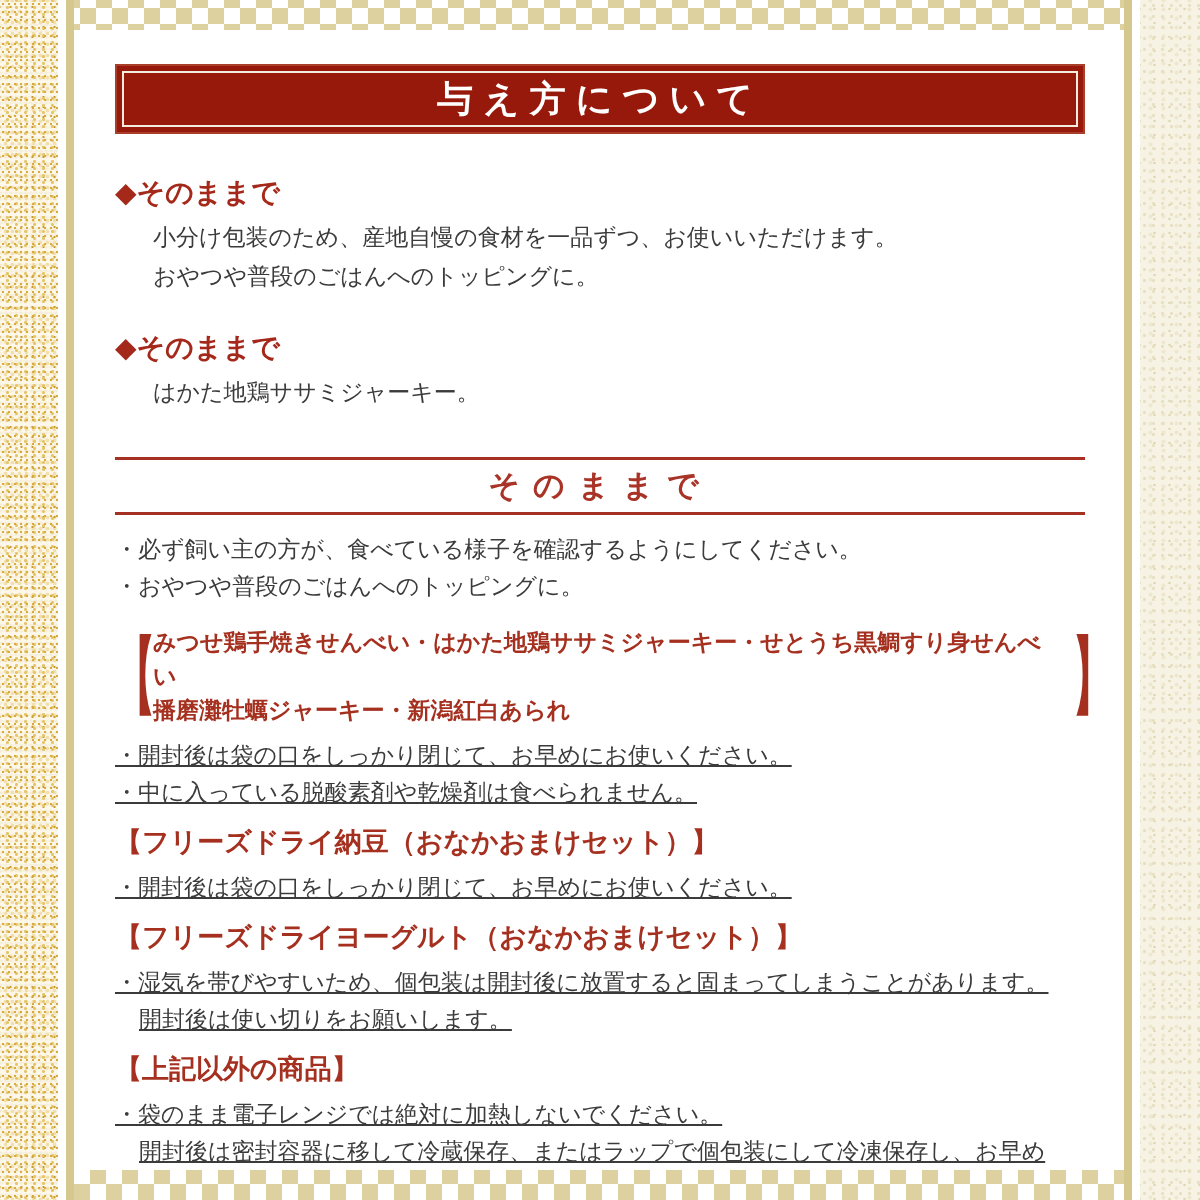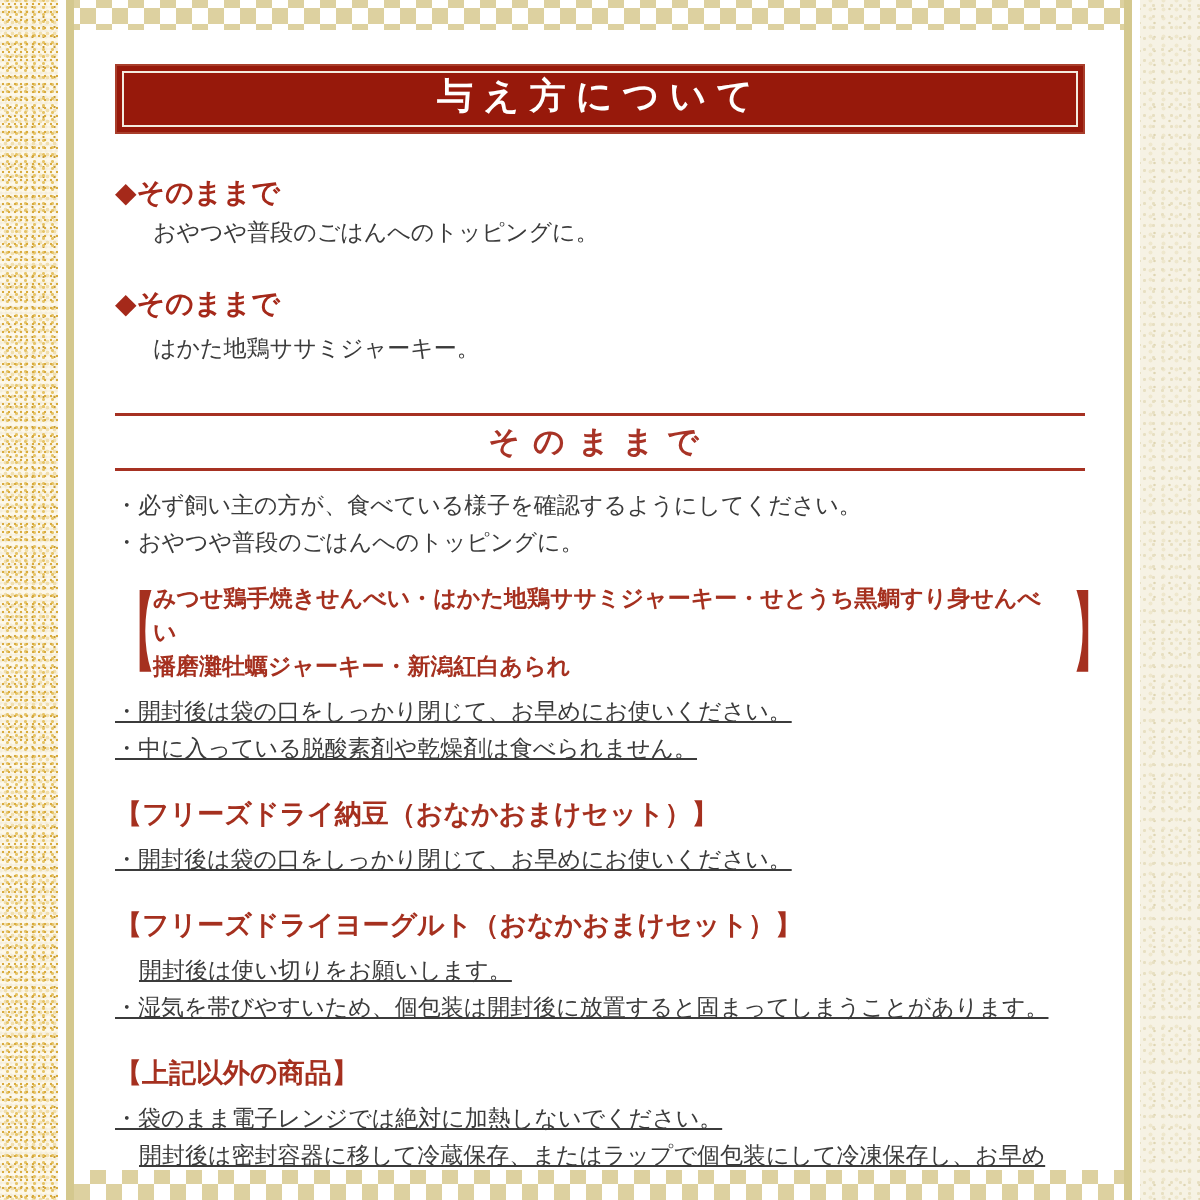--- a/index.html
+++ b/index.html
@@ -39,21 +39,21 @@
     background-color:#fff;
     background-image:conic-gradient(#ddd1a0 .25turn,#fff .25turn .5turn,#ddd1a0 .5turn .75turn,#fff .75turn);
     background-size:32px 32px;
   }
   .checker.top{top:0;background-position:6px -8px;}
   .checker.bottom{top:1170px;background-position:0 -2px;}
   
   .content{position:absolute;left:115px;top:0;width:970px;}
   
   .banner{margin-top:64px;background:#97190b;border:2px solid #a93e2b;padding:5px;}
-  .banner-inner{border:2px solid #f3ecdf;text-align:center;font-family:Liberation Mono, monospace;}
+  .banner-inner{border:2px solid #f3ecdf;text-align:center;}
   .banner-title{color:#ffffff;font-size:36px;font-weight:bold;letter-spacing:10px;line-height:52px;display:block;}
   
   .red-heading{color:#a5291a;font-size:28px;font-weight:bold;line-height:34px;margin:0;}
   .sec1{margin-top:42px;}
   .sec2{margin-top:38px;}
   .how-line{font-size:23px;line-height:34px;padding-left:38px;margin-top:5px;}
   .how-line.first{margin-top:10px;}
   
   .rule{height:3px;background:#a63122;}
   .rule.topr{margin-top:48px;}
@@ -61,21 +61,21 @@
   .note-line{font-size:23px;line-height:33px;padding-left:24px;text-indent:-24px;margin-top:4px;}
   .note-line.cont{text-indent:0;}
   .general{margin-top:18px;}
   
   .bracket-heading{display:flex;align-items:center;margin-top:22px;color:#a5301f;}
   .bh-bracket{flex:none;width:26px;font-size:84px;font-weight:bold;line-height:1;overflow:visible;}
   .bh-bracket.open{transform:scaleX(.48);transform-origin:left center;}
   .bh-bracket.close{transform:scaleX(.48);transform-origin:right center;text-align:right;}
   .bh-text{flex:1;font-size:23px;font-weight:bold;line-height:34px;padding:0 12px;}
   
-  .group-heading{color:#a5301f;font-size:27px;font-weight:bold;line-height:34px;margin-top:32px;}
+  .group-heading{color:#a5301f;font-size:27px;font-weight:bold;line-height:34px;margin-top:16px;}
   .group-items{margin-top:12px;text-decoration:underline;}
 </style>
 </head>
 <body>
 
 <div class="page">
 
   <div class="washi left"></div>
   <div class="washi right"></div>
   <div class="vline l"></div>
@@ -86,20 +86,21 @@
   <div class="content">
 
     <div class="banner">
       <div class="banner-inner">
         <span class="banner-title">与え方について</span>
       </div>
     </div>
 
     <div class="sec1">
       <h2 class="red-heading">◆そのままで</h2>
+      <div class="how-line first">小分け包装のため、産地自慢の食材を一品ずつ、お使いいただけます。</div>
       <div class="how-line">おやつや普段のごはんへのトッピングに。</div>
     </div>
 
     <div class="sec2">
       <h2 class="red-heading">◆そのままで</h2>
       <div class="how-line first">はかた地鶏ササミジャーキー。</div>
     </div>
 
     <div class="rule topr"></div>
     <span class="notice-title">そのままで</span>
@@ -123,22 +124,22 @@
       <div class="note-line">・中に入っている脱酸素剤や乾燥剤は食べられません。</div>
     </div>
 
     <div class="group-heading">【フリーズドライ納豆（おなかおまけセット）】</div>
     <div class="group-items">
       <div class="note-line">・開封後は袋の口をしっかり閉じて、お早めにお使いください。</div>
     </div>
 
     <div class="group-heading">【フリーズドライヨーグルト（おなかおまけセット）】</div>
     <div class="group-items">
+      <div class="note-line">・湿気を帯びやすいため、個包装は開封後に放置すると固まってしまうことがあります。</div>
       <div class="note-line cont">開封後は使い切りをお願いします。</div>
-      <div class="note-line">・湿気を帯びやすいため、個包装は開封後に放置すると固まってしまうことがあります。</div>
     </div>
 
     <div class="group-heading">【上記以外の商品】</div>
     <div class="group-items">
       <div class="note-line">・袋のまま電子レンジでは絶対に加熱しないでください。</div>
       <div class="note-line cont">開封後は密封容器に移して冷蔵保存、またはラップで個包装にして冷凍保存し、お早め</div>
 
     </div>
 
   </div>

